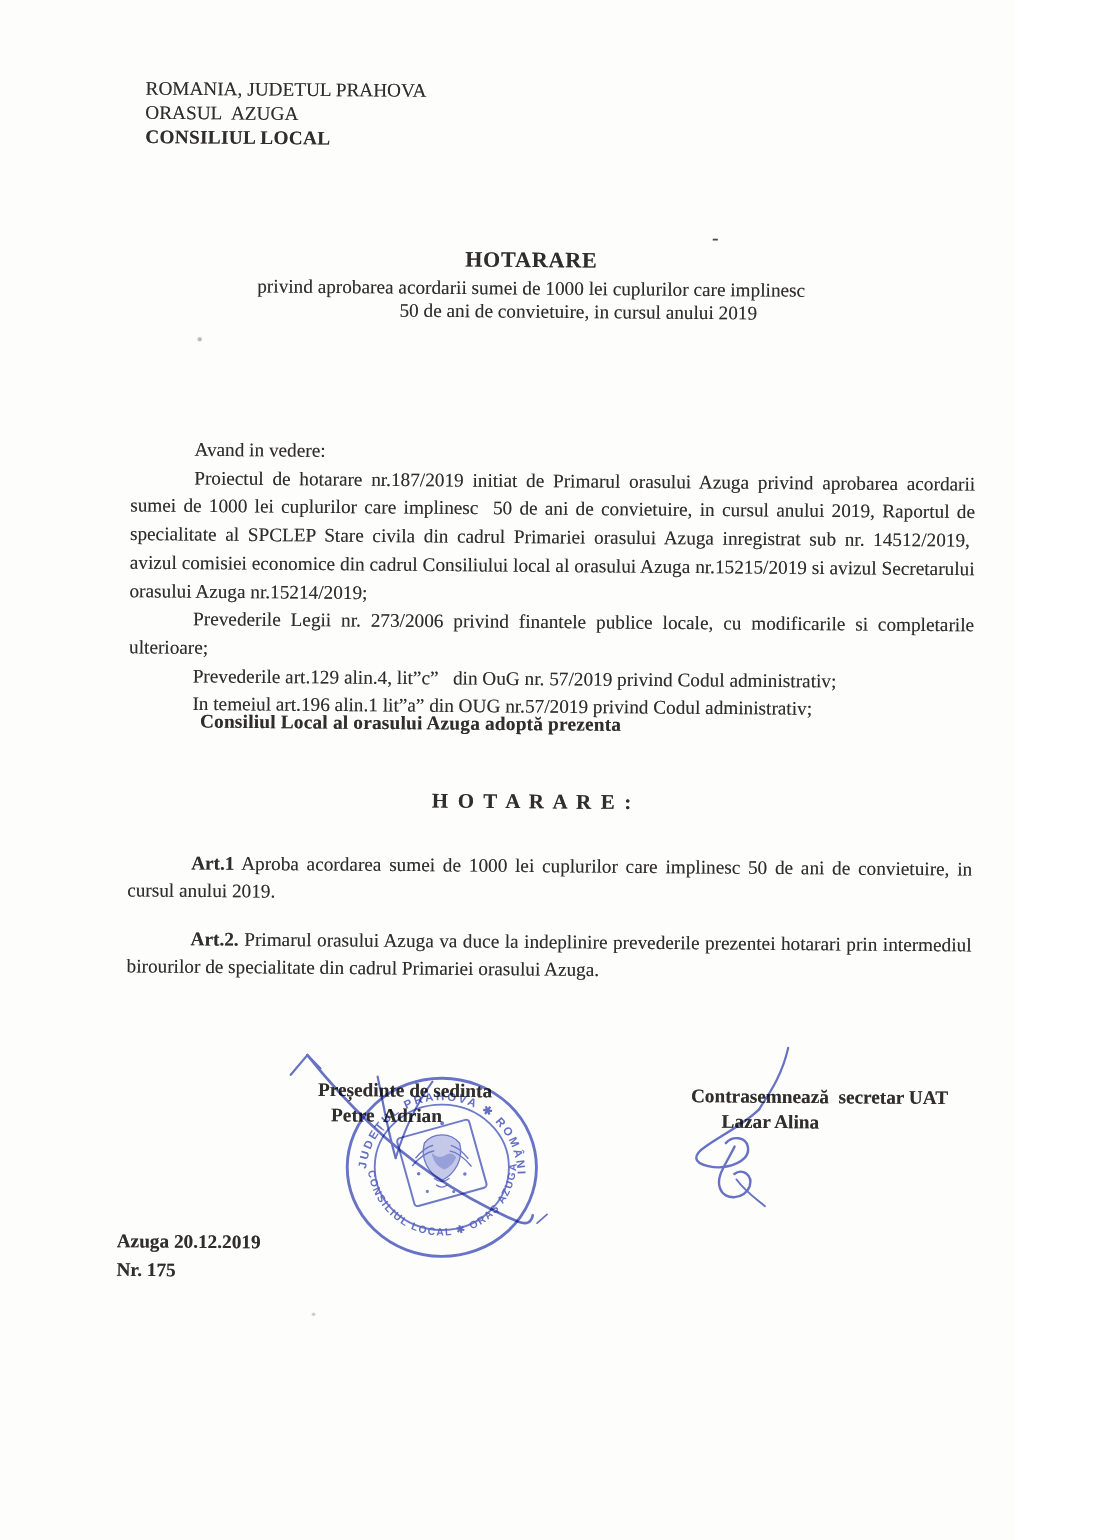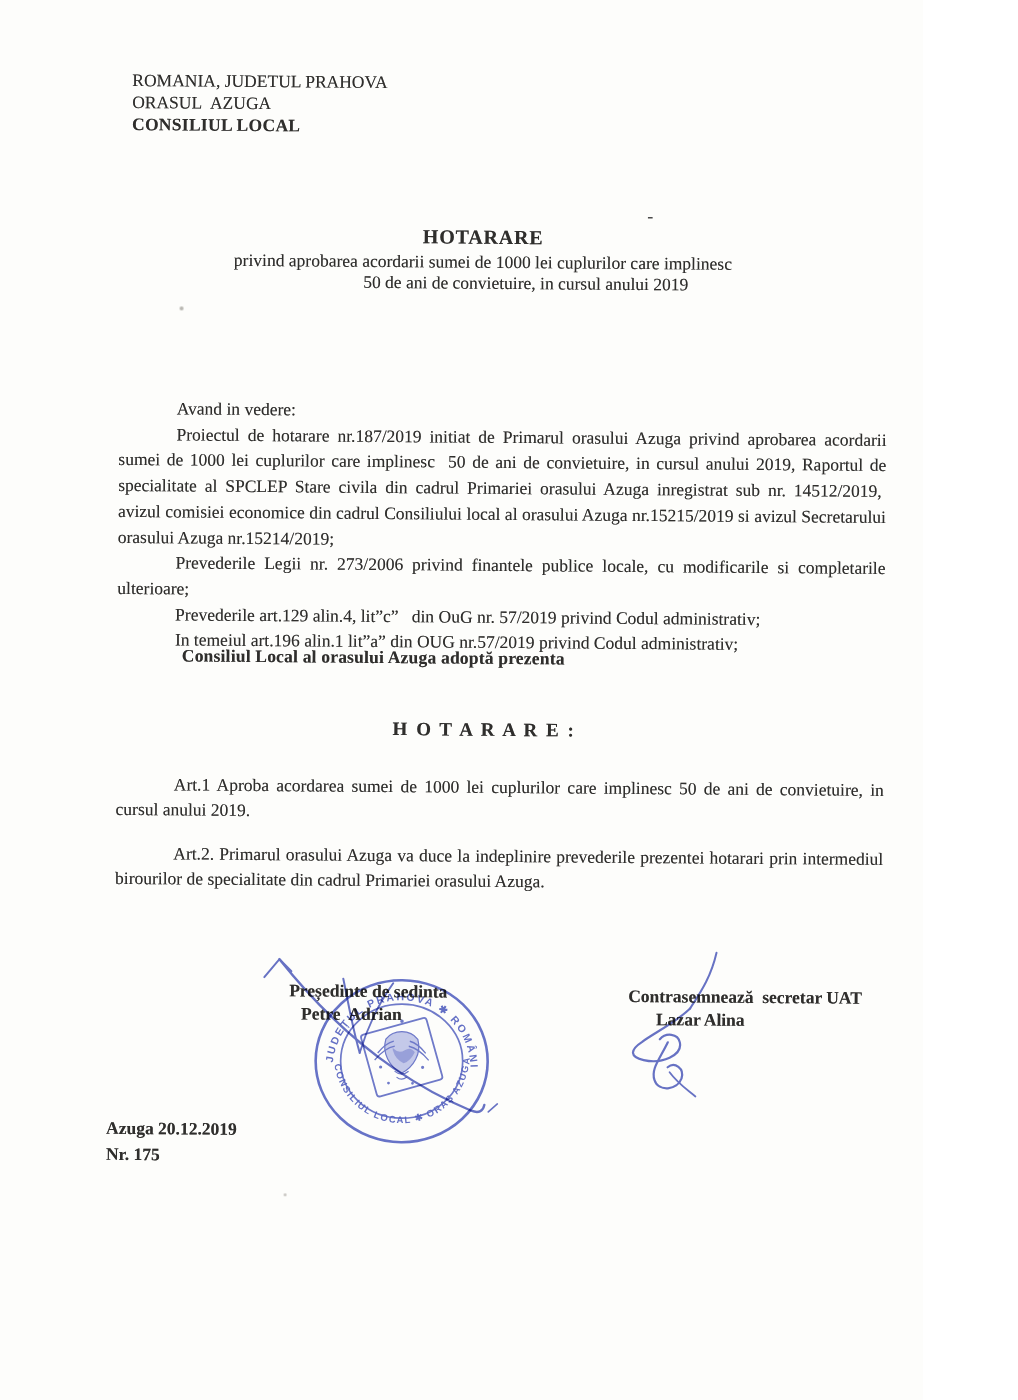--- a/index.html
+++ b/index.html
@@ -19,21 +19,21 @@
   .title .h{font-size:20px;font-weight:bold;letter-spacing:0.8px;}
   .title .s1{font-size:17.5px;margin-top:3px;}
   .title .s2{font-size:17.5px;padding-left:86px;}
   .preamble{left:122px;top:399px;width:768px;font-size:17.5px;line-height:25.7px;text-align:justify;}
   .preamble p{margin:0;text-indent:58px;}
   .adoption{left:187px;top:648px;font-size:17.5px;font-weight:bold;letter-spacing:0.2px;white-space:nowrap;}
   .decision{left:140px;top:719px;width:700px;text-align:center;font-size:19px;font-weight:bold;letter-spacing:2px;}
   .article{left:122px;top:0;width:768px;font-size:17.5px;line-height:25.7px;text-align:justify;text-indent:58px;}
   .art1{top:757px;}
   .art2{top:826px;}
-  .art-label{font-weight:normal;}
+  .art-label{font-weight:bold;}
   .sig{font-size:17.5px;font-weight:bold;white-space:nowrap;line-height:23px;}
   .sig-left{left:297px;top:981px;}
   .sig-left .name{margin-left:12px;}
   .sig-right{left:636px;top:984px;}
   .sig-right .name{margin-left:28px;}
   .footer{left:115px;top:1118px;font-size:17.5px;font-weight:bold;line-height:26px;white-space:nowrap;}
   .stamp-svg{left:317px;top:976px;mix-blend-mode:multiply;opacity:0.93;}
   .ink-svg{left:0;top:0;mix-blend-mode:multiply;opacity:0.9;pointer-events:none;}
   
   .speck{position:absolute;border-radius:50%;}

